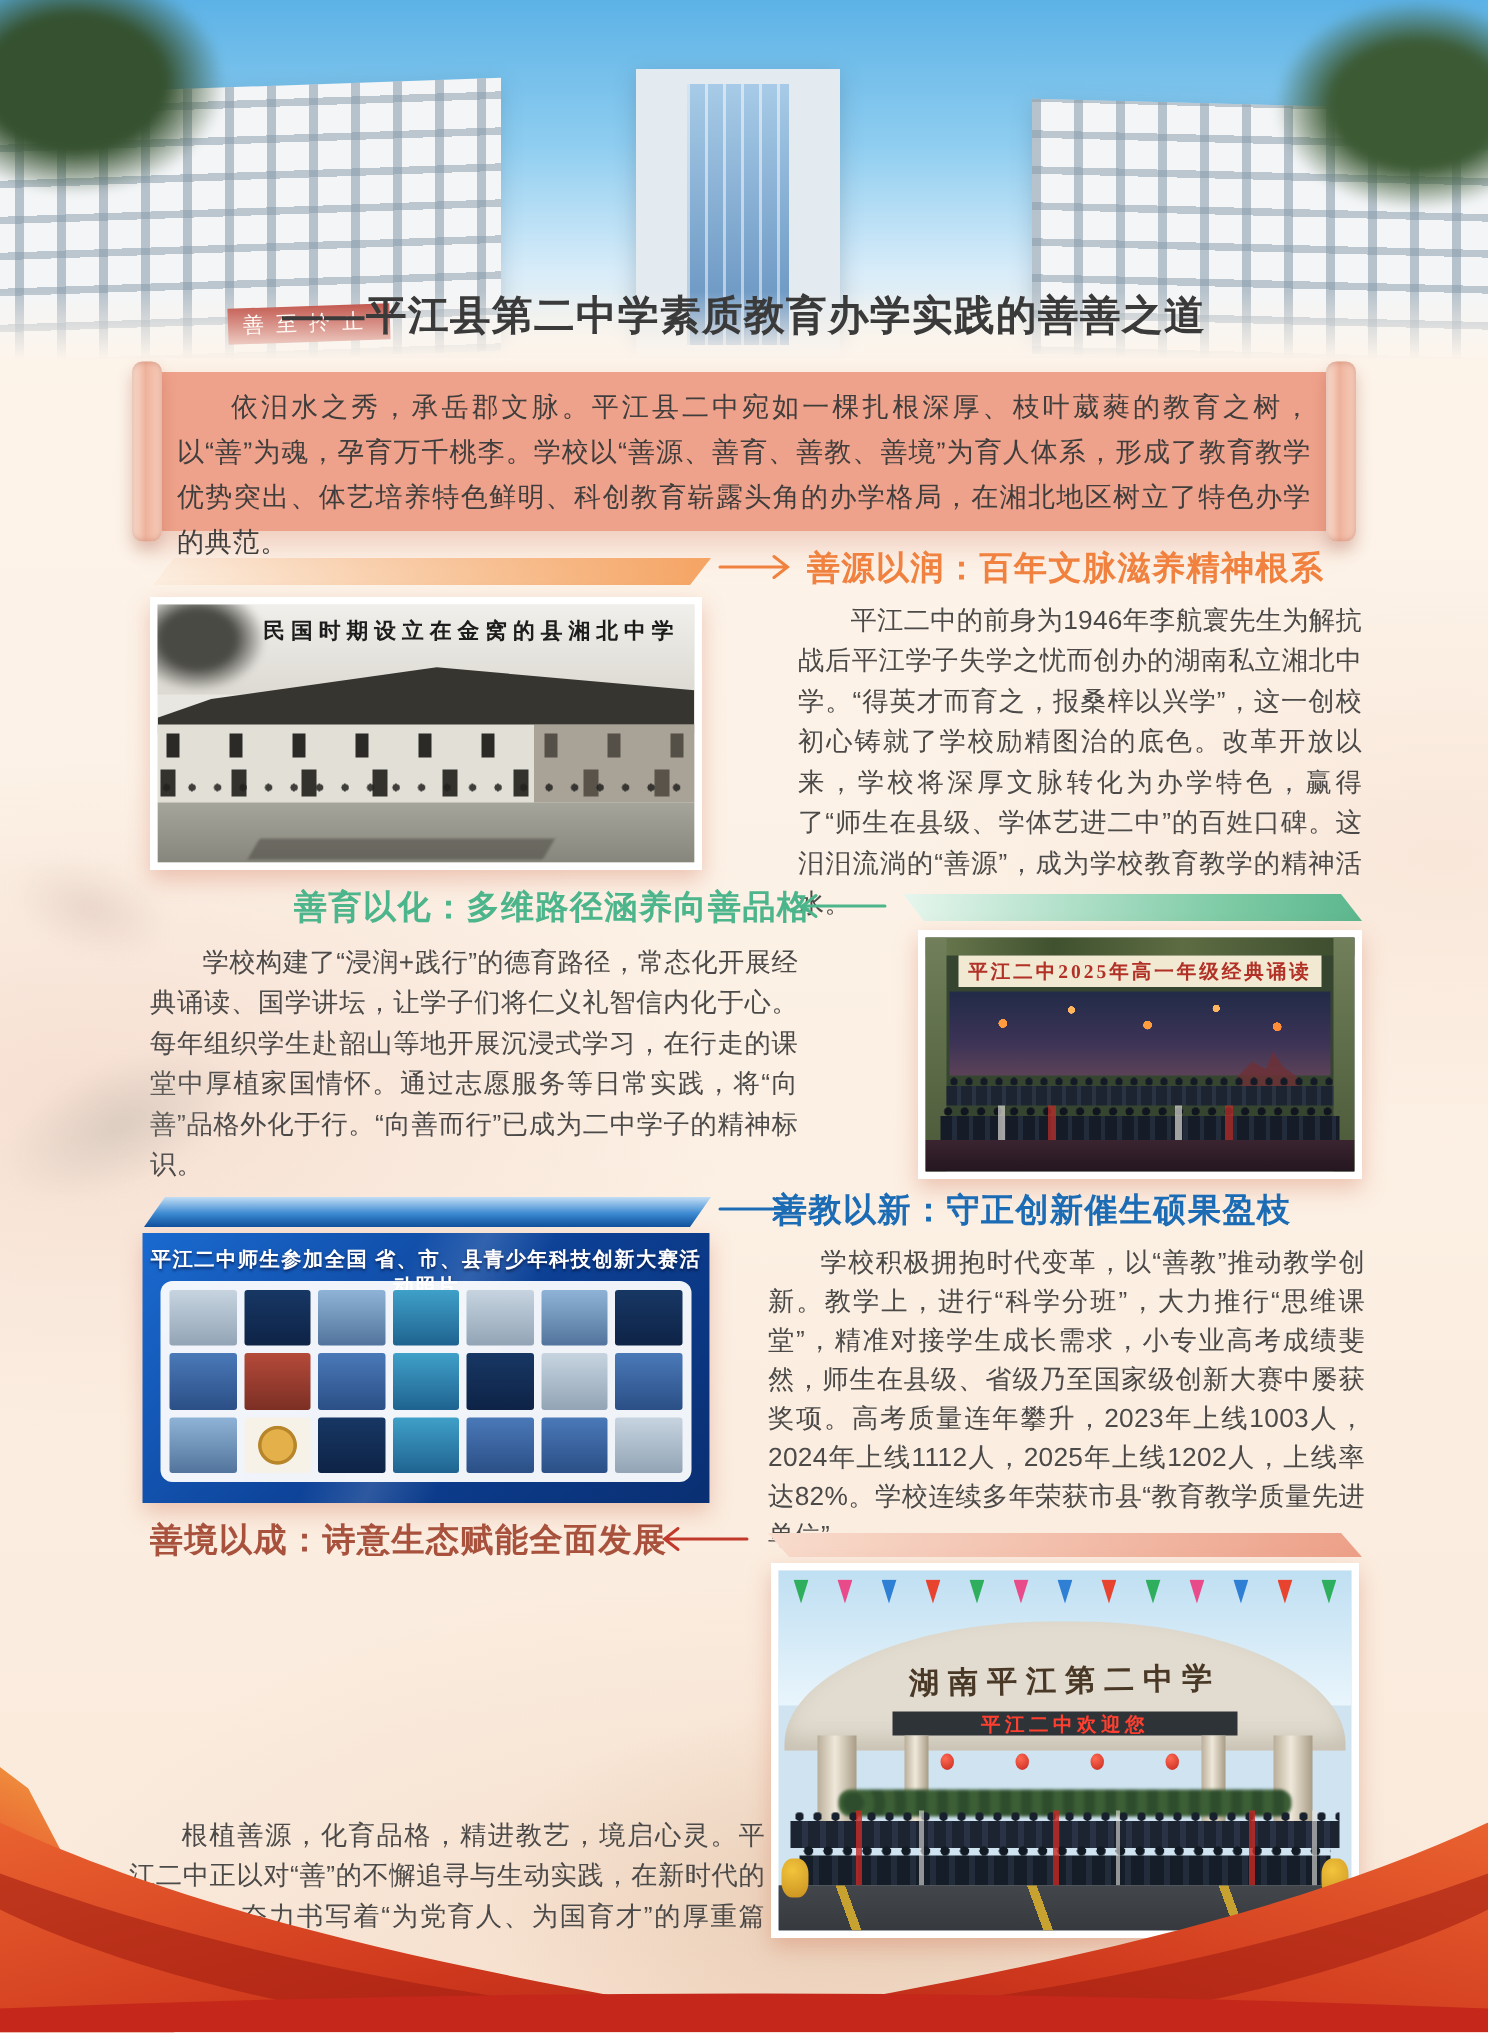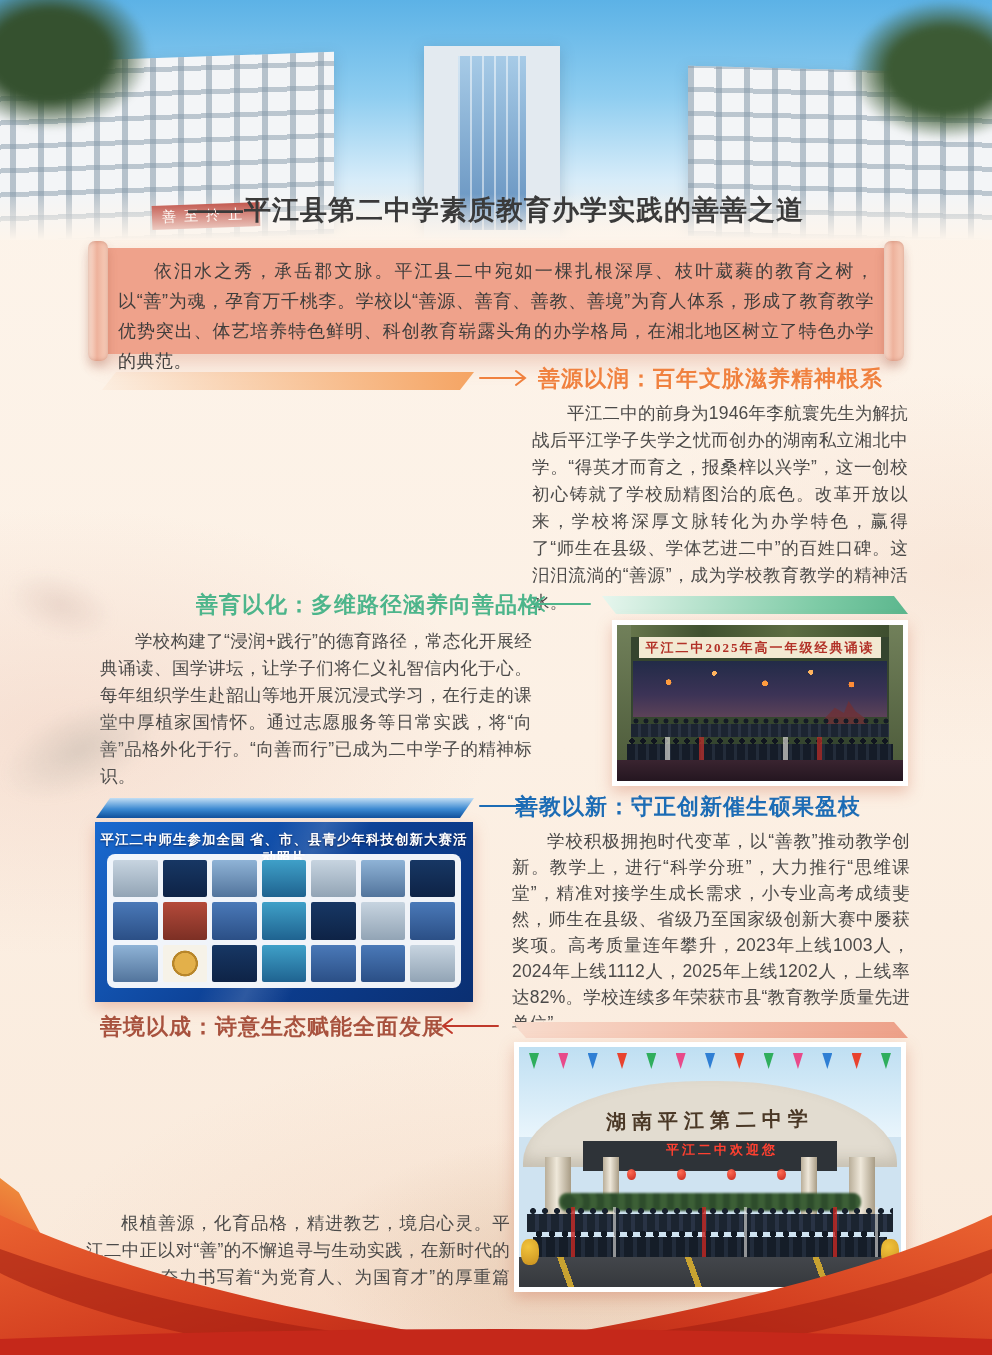--- a/index.html
+++ b/index.html
@@ -165,22 +165,22 @@
   .p4-sky{position:absolute;left:0;top:0;width:100%;height:90px;background:linear-gradient(#bfdff2,#e9f5fc);}
   .p4-flags{position:absolute;left:10px;top:6px;right:10px;height:18px;display:flex;justify-content:space-between;}
   .flag{width:10px;height:16px;clip-path:polygon(0 0,100% 0,50% 100%);}
   .flag:nth-child(4n+1){background:#2fae5d;} .flag:nth-child(4n+2){background:#e84a8a;}
   .flag:nth-child(4n+3){background:#2f7fd4;} .flag:nth-child(4n){background:#e8432f;}
   .p4-arc{position:absolute;left:4px;right:4px;top:34px;height:86px;background:#e2dcd0;
     border-radius:48% 48% 0 0/95% 95% 0 0;box-shadow:inset 0 -8px 14px rgba(120,110,90,.25);}
   .p4-sign{position:absolute;left:0;top:26px;width:100%;text-align:center;color:#4a3826;
     font-family:"Liberation Serif",serif;font-weight:bold;font-size:20px;letter-spacing:6px;
     transform:rotate(-1deg);}
-  .p4-led{position:absolute;left:50%;top:60px;transform:translateX(-50%);width:230px;height:30px;line-height:18px;
-    background:#2e3338;color:#ff4030;font-size:13px;letter-spacing:3px;text-align:center;font-weight:bold;padding-left:24px;}
+  .p4-led{position:absolute;left:50%;top:60px;transform:translateX(-50%);width:230px;height:16px;line-height:18px;
+    background:#2e3338;color:#ff4030;font-size:13px;letter-spacing:3px;text-align:center;font-weight:bold;}
   .p4-col{position:absolute;top:110px;width:26px;height:72px;
     background:linear-gradient(90deg,#b9ae99,#efe8da 45%,#a89c85);}
   .p4-col.c1{left:26px;} .p4-col.c2{left:84px;width:16px;} .p4-col.c3{right:84px;width:16px;} .p4-col.c4{right:26px;}
   .p4-lantern{position:absolute;top:122px;width:9px;height:11px;border-radius:50%;
     background:radial-gradient(circle at 35% 30%,#ff6a52,#c5271e);}
   .p4-green{position:absolute;left:40px;right:40px;top:146px;height:18px;border-radius:8px;filter:blur(1px);
     background:repeating-radial-gradient(circle at 10px 9px,#2e4d2c 0 7px,#3c5f36 7px 14px);}
   .p4-row-h{position:absolute;background-repeat:repeat-x;}
   .p4-r1h{left:8px;right:8px;top:160px;height:9px;
     background-image:radial-gradient(circle 3px at 6px 4px,#17202c 95%,transparent);background-size:12px 9px;}
@@ -238,20 +238,31 @@
     <div class="scroll-roll roll-r"></div>
     <div class="scroll-text">依汨水之秀，承岳郡文脉。平江县二中宛如一棵扎根深厚、枝叶葳蕤的教育之树，以“善”为魂，孕育万千桃李。学校以“善源、善育、善教、善境”为育人体系，形成了教育教学优势突出、体艺培养特色鲜明、科创教育崭露头角的办学格局，在湘北地区树立了特色办学的典范。</div>
   </div>
 
   <div class="abs ribbon r-right s1-ribbon"></div>
   <svg class="arrow" style="left:478px;top:368px;" width="54" height="20" viewBox="0 0 54 20">
     <path d="M2 10 H46 M38 3 L47 10 L38 17" stroke="#f0813f" stroke-width="2" fill="none" stroke-linecap="round"></path>
   </svg>
   <div class="abs sec-heading s1-heading">善源以润：百年文脉滋养精神根系</div>
   <div class="abs sec-body s1-body">平江二中的前身为1946年李航寰先生为解抗战后平江学子失学之忧而创办的湖南私立湘北中学。“得英才而育之，报桑梓以兴学”，这一创校初心铸就了学校励精图治的底色。改革开放以来，学校将深厚文脉转化为办学特色，赢得了“师生在县级、学体艺进二中”的百姓口碑。这汨汨流淌的“善源”，成为学校教育教学的精神活水。</div>
+  <div class="abs ph-frame photo1">
+    <div class="p1-sky"></div>
+    <div class="p1-tree"></div>
+    <div class="p1-roof"></div>
+    <div class="p1-wall"></div>
+    <div class="p1-wall-dark"></div>
+    <div class="p1-people"></div>
+    <div class="p1-ground"></div>
+    <div class="p1-path"></div>
+    <div class="p1-caption">民国时期设立在金窝的县湘北中学</div>
+  </div>
 
   <div class="abs sec-heading s2-heading">善育以化：多维路径涵养向善品格</div>
   <svg class="arrow" style="left:528px;top:594px;" width="64" height="20" viewBox="0 0 64 20">
     <path d="M62 10 H8 M16 3 L7 10 L16 17" stroke="#4db58b" stroke-width="2" fill="none" stroke-linecap="round"></path>
   </svg>
   <div class="abs ribbon r-left s2-ribbon"></div>
   <div class="abs sec-body s2-body">学校构建了“浸润+践行”的德育路径，常态化开展经典诵读、国学讲坛，让学子们将仁义礼智信内化于心。每年组织学生赴韶山等地开展沉浸式学习，在行走的课堂中厚植家国情怀。通过志愿服务等日常实践，将“向善”品格外化于行。“向善而行”已成为二中学子的精神标识。</div>
   <div class="abs ph-frame photo2">
     <div class="p2-top"></div>
     <div class="p2-curtain l"></div>

